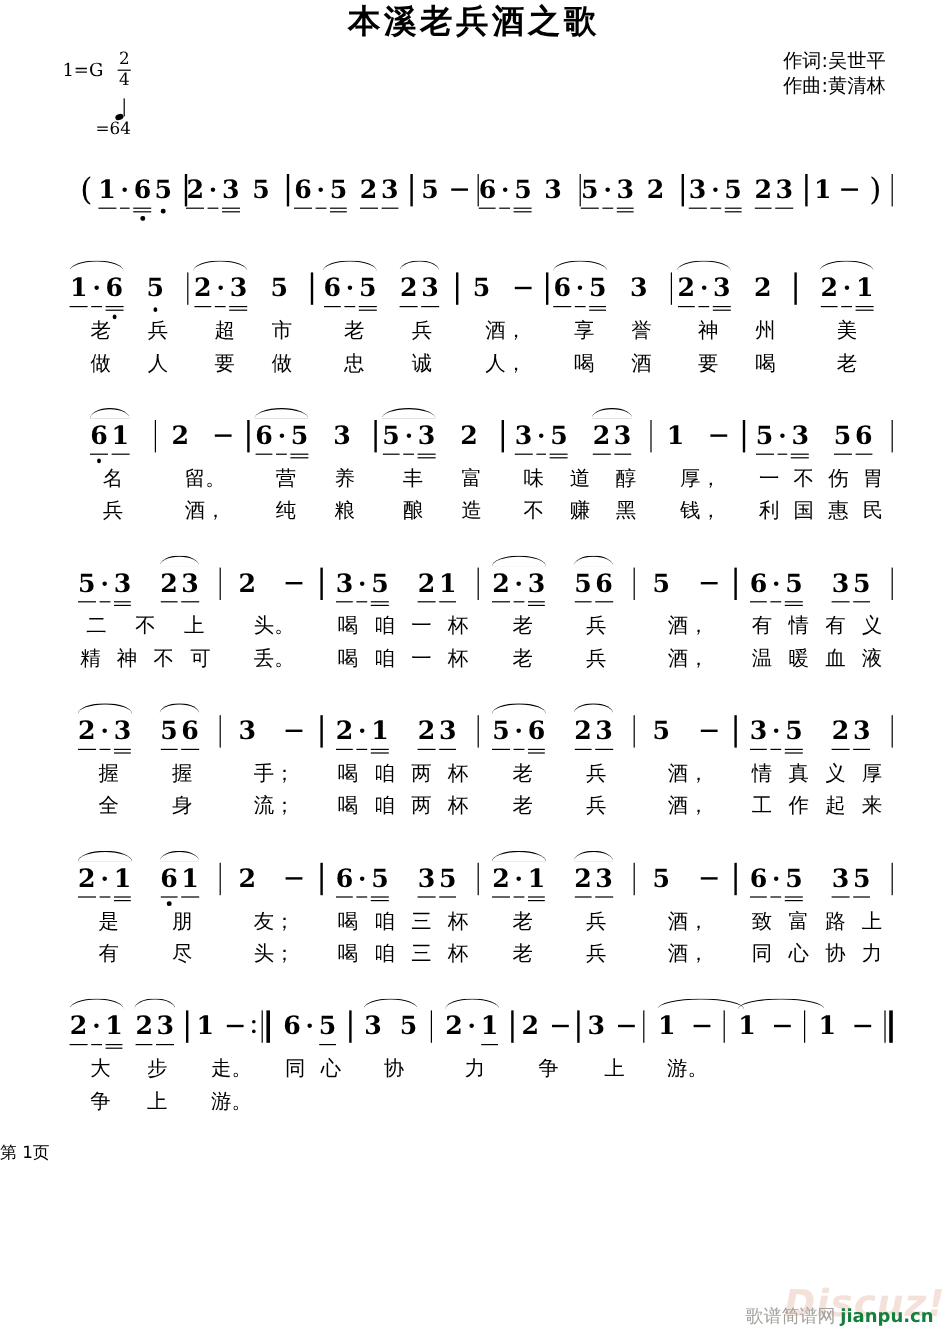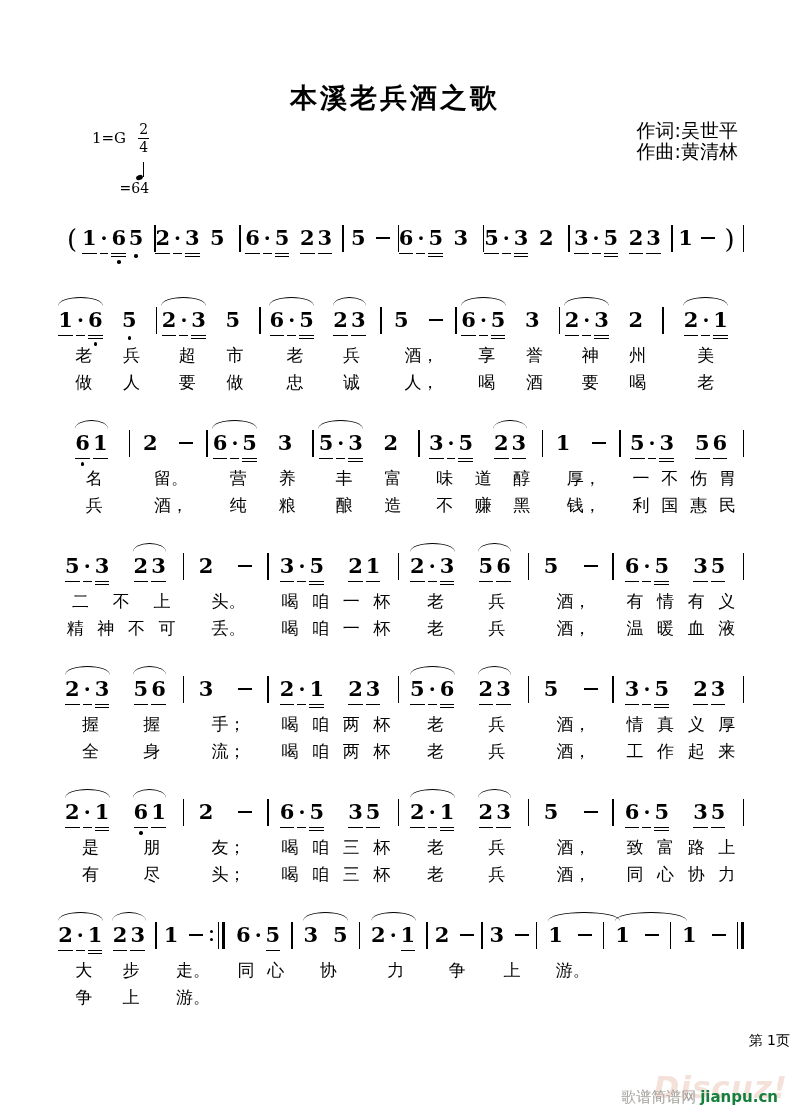--- a/index.html
+++ b/index.html
@@ -1,28 +1,28 @@
 <!DOCTYPE html>
 <html><head>
 <meta charset="utf-8">
 <style>
   html,body{margin:0;padding:0;background:#fff;}
   .sheet{position:relative;width:790px;height:1119px;background:#ffffff;overflow:hidden;
          font-family:"DejaVu Sans","Liberation Sans",sans-serif;color:#000;}
-  .title{padding-top:80px;text-align:center;font-size:27px;font-weight:bold;letter-spacing:3px;}
-  .meta{position:relative;height:74px;margin:4px 52px 0 92px;}
+  .title{text-align:center;font-size:27px;font-weight:bold;letter-spacing:3px;}
+  .meta{position:relative;height:74px;margin:4px 52px 0 52px;}
   .keyblock{position:absolute;left:0;top:2px;font-family:"DejaVu Serif","Liberation Serif",serif;}
   .keyrow{display:flex;align-items:center;font-size:15px;}
   .frac{display:inline-flex;flex-direction:column;align-items:center;margin-left:12px;font-size:14px;line-height:1.05;}
   .fbar{width:11px;height:1px;background:#000;margin:1px 0;}
   .temporow{display:flex;align-items:flex-end;font-size:14px;margin-top:8px;flex-direction:column;}
   .qnote{position:relative;display:inline-block;width:10px;height:18px;margin-right:3px;}
   .qnote::before{content:'';position:absolute;left:0;bottom:0;width:7px;height:5px;background:#000;border-radius:50%;transform:rotate(-20deg);}
   .qnote::after{content:'';position:absolute;right:2px;bottom:3px;width:1.5px;height:15px;background:#000;}
-  .credits{position:absolute;right:0;top:0;text-align:left;font-size:19px;line-height:21px;}
+  .credits{position:absolute;right:0;top:0;text-align:left;font-size:16px;line-height:21px;}
   .score{padding:14px 44px 0 56px;}
   .system{display:flex;align-items:flex-start;margin-bottom:21px;}
   .system.intro{margin-bottom:34px;margin-top:4px;}
   .measure{flex:1 1 auto;display:flex;flex-direction:column;min-width:0;}
   .mnotes{display:flex;align-items:flex-start;padding-top:13px;height:48px;box-sizing:border-box;}
   .gbox{flex:1;display:flex;justify-content:center;min-width:0;}
   .group{position:relative;display:inline-flex;align-items:flex-start;}
   .group.sp{gap:12px;}
   .slur::before{content:"";position:absolute;top:-10px;left:1px;right:1px;height:8px;
     border-top:1.5px solid #000;border-radius:50% / 100% 100% 0 0;}
@@ -35,21 +35,21 @@
   .uline{align-self:stretch;height:1.5px;background:#000;margin-top:1.5px;}
   .ldot{width:3.5px;height:3.5px;border-radius:50%;background:#000;margin-top:3px;}
   .paren{font-family:"DejaVu Serif","Liberation Serif",serif;font-size:26px;line-height:28px;padding:0 3px;}
   .barwrap{display:flex;align-items:stretch;height:27px;margin:0 2px;flex:none;gap:2.5px;}
   .bar{width:1.5px;background:#000;}
   .bar.thick{width:3.5px;}
   .rdots{display:flex;flex-direction:column;justify-content:center;gap:5px;margin-right:2px;}
   .rdots i{width:3px;height:3px;border-radius:50%;background:#000;}
   .ml{display:flex;justify-content:space-around;align-items:center;height:27px;font-size:17px;padding:0 4px;}
   .syl{white-space:nowrap;}
-  .pagenum{text-align:right;font-size:14px;margin-top:14px;margin-left:25px;}
+  .pagenum{text-align:left;font-size:14px;margin-top:14px;}
   .wm-brand{position:absolute;right:2px;bottom:14px;font-size:31px;font-weight:bold;font-style:italic;color:#f3e1da;letter-spacing:1px;}
   .wm-row{position:absolute;right:12px;bottom:12px;font-size:15px;}
   .wm-site{color:#a3a09b;margin-top:24px;}
   .wm-url{color:#15803d;font-weight:bold;margin-left:4px;}
 </style>
 </head>
 <body>
 
 <div class="sheet">
   <div class="title">本溪老兵酒之歌</div>

